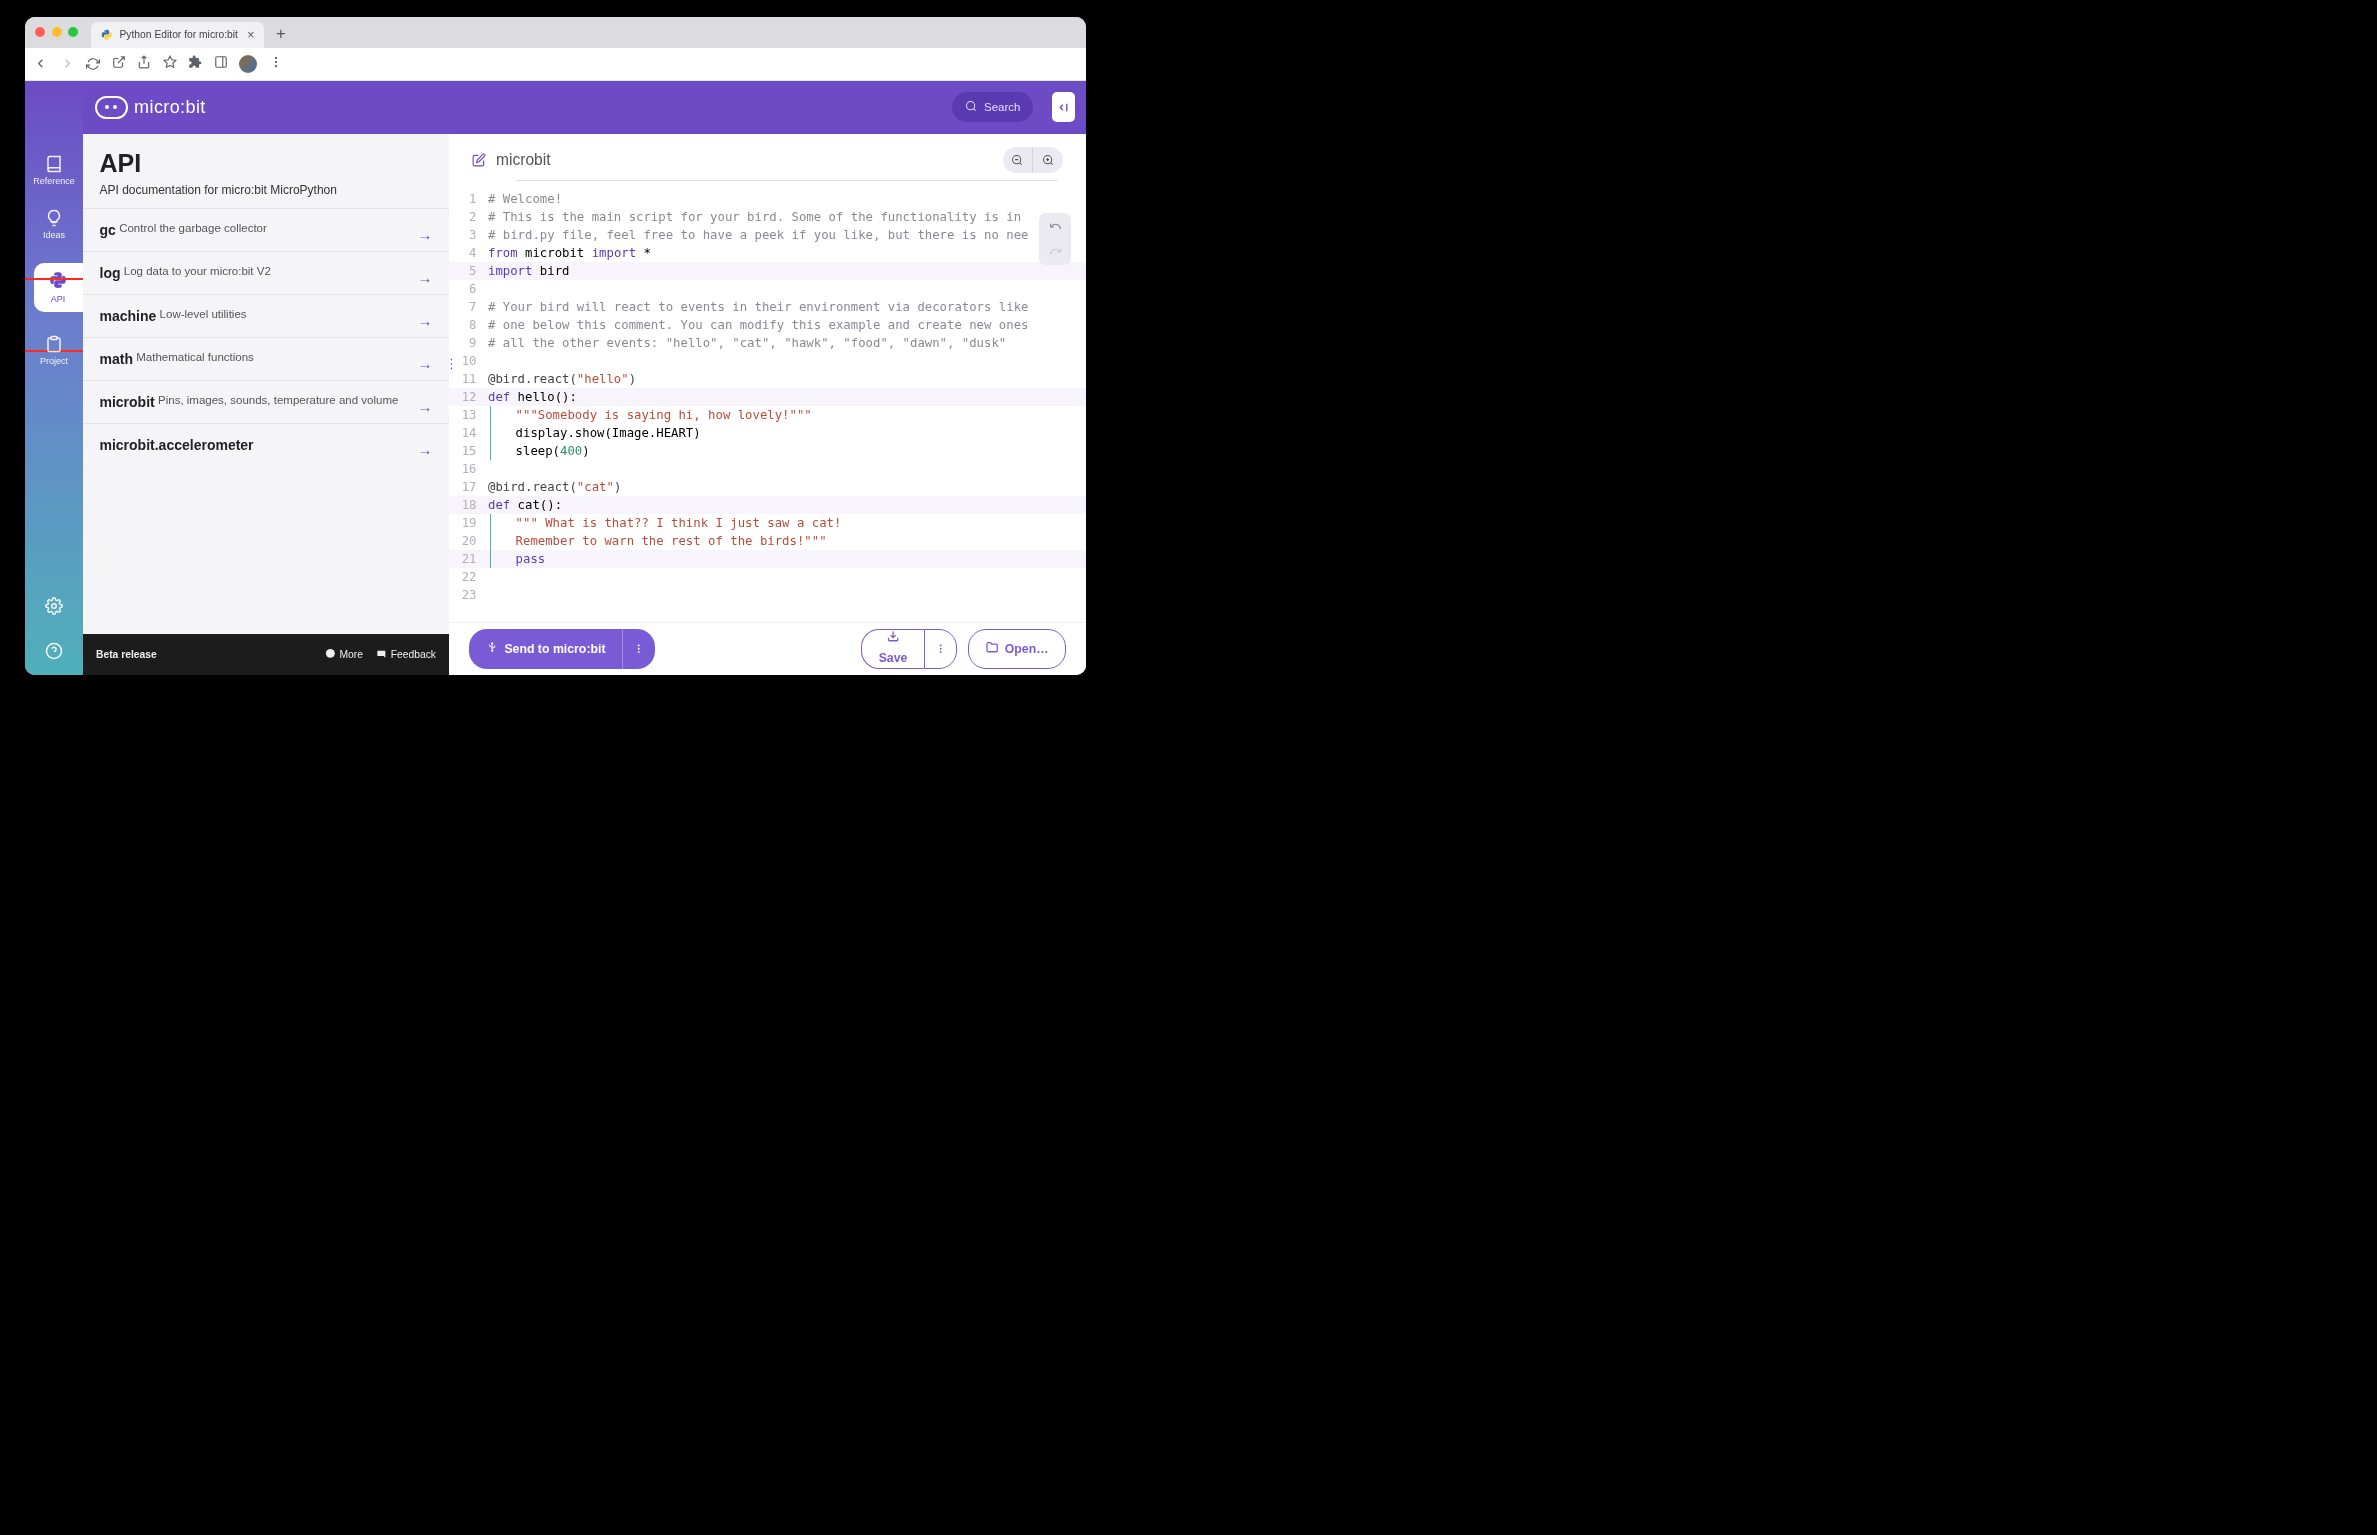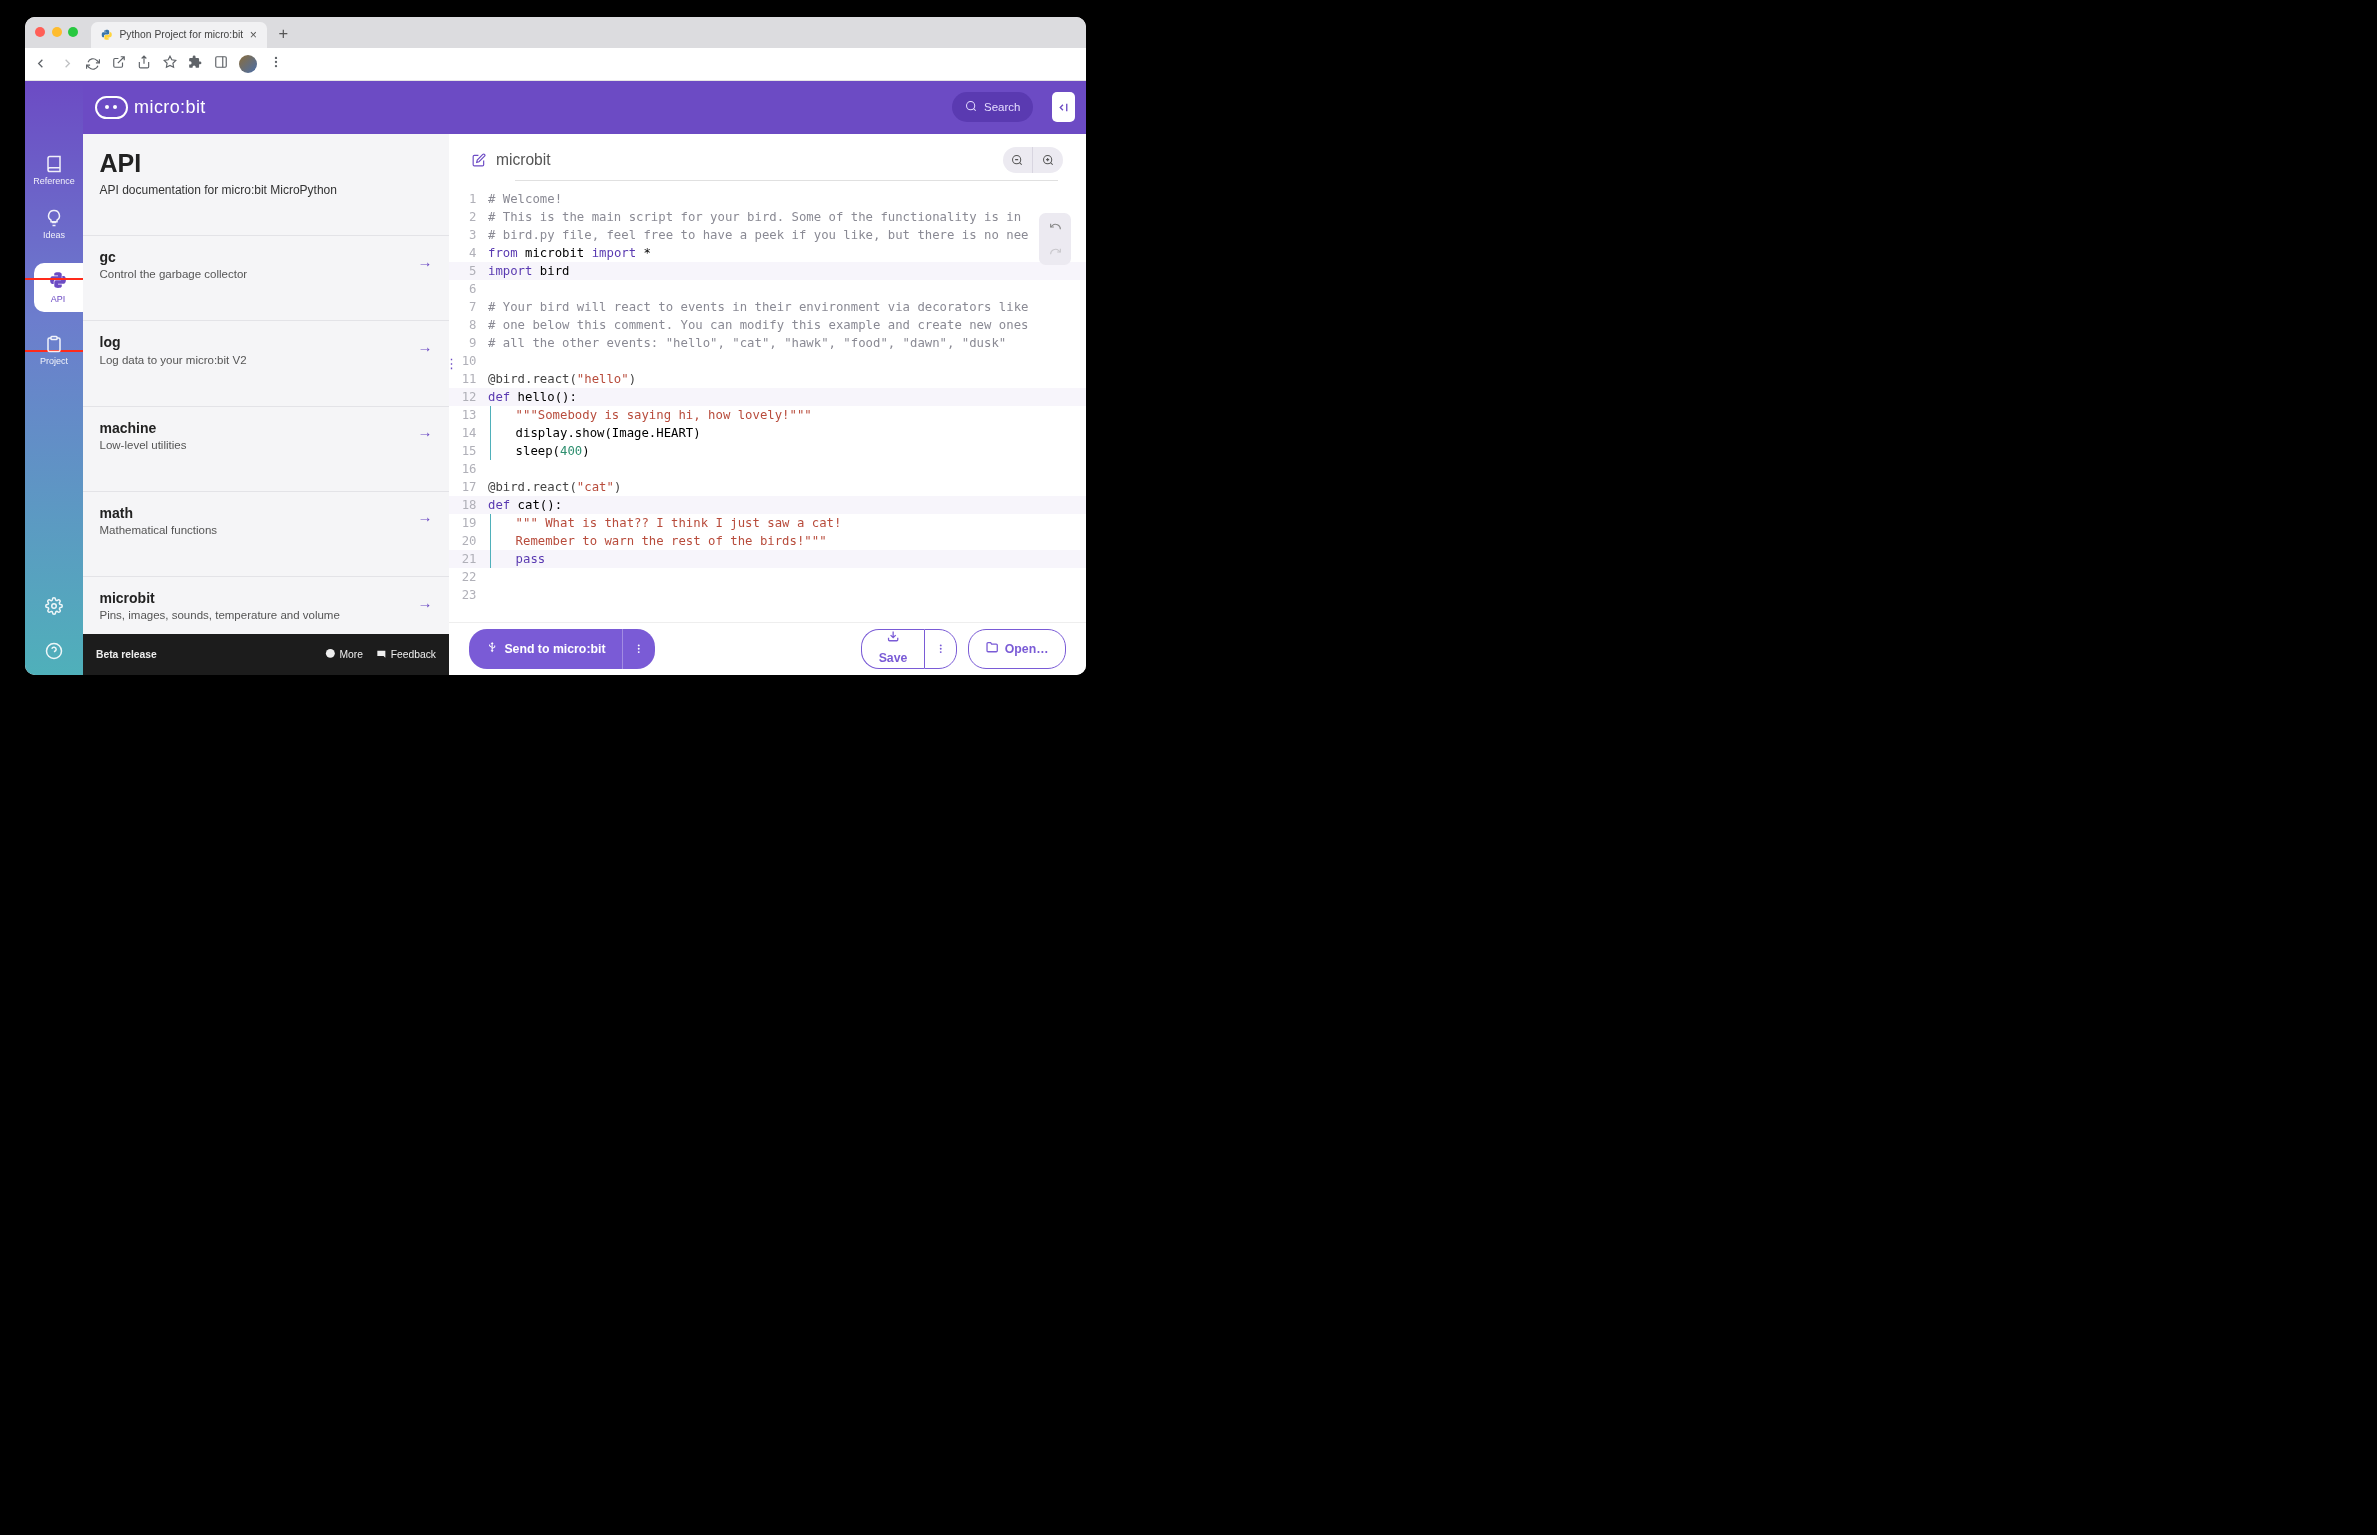--- a/index.html
+++ b/index.html
@@ -170,23 +170,22 @@
 }
 .panel-header {
   padding: 15px 16.5px 11.5px 16.5px;
 }
 .panel-header h1 { font-size: 25px; font-weight:700; color:#222; }
 .panel-header p { font-size: 12px; color:#333; margin-top:5px; }
 .api-list { flex:1; overflow:hidden; }
 .api-item {
   padding: 13px 16.5px;
   border-top:0.8px solid #e3e3e7;
-  display:flex; flex-direction:column; gap:3.3px;
+  display:flex; flex-direction:row; gap:3.3px;
   position:relative;
-  margin-top:27px;
 }
 .api-item .name { font-size: 14px; font-weight:600; color:#222; }
 .api-item .desc { font-size: 11.5px; color:#555; }
 .api-item .arrow {
   position:absolute; right:16.5px; top:16.5px; color:#6c4bc4; font-size:15px;
 }
 .beta-bar {
   height: 41px;
   background:#1c1c1c;
   color:#eee;
@@ -294,21 +293,21 @@
       <span class="tl-yellow"></span>
       <span class="tl-green"></span>
     </div>
     <div class="tab">
       <span class="favicon">
         <svg width="11.5" height="11.5" viewBox="0 0 32 32">
             <path fill="#3776ab" d="M15.9 2c-7 0-6.6 3-6.6 3v3.2h6.7v1H6.6S2 8.6 2 15.9s4 7 4 7h2.4v-3.4s-.1-4 3.9-4h6.6s3.7.1 3.7-3.6V5.6S23.2 2 15.9 2zM11.8 4.3a1.2 1.2 0 1 1 0 2.4 1.2 1.2 0 0 1 0-2.4z"></path>
             <path fill="#ffd43b" d="M16.1 30c7 0 6.6-3 6.6-3v-3.2H16v-1h9.4S30 23.4 30 16.1s-4-7-4-7h-2.4v3.4s.1 4-3.9 4h-6.6s-3.7-.1-3.7 3.6v6.3S8.8 30 16.1 30zm4.1-2.3a1.2 1.2 0 1 1 0-2.4 1.2 1.2 0 0 1 0 2.4z"></path>
           </svg>
       </span>
-      <span>Python Project for micro:bit</span>
+      <span>Python Editor for micro:bit</span>
       <span class="close">×</span>
     </div>
     <span class="newtab">+</span>
   </div>
 
   <div class="addressbar-row">
     <span class="nav-icon">
         <svg width="15" height="15" viewBox="0 0 24 24" fill="none" stroke="currentColor" stroke-width="2">
           <path d="M15 18l-6-6 6-6"></path>
         </svg>

